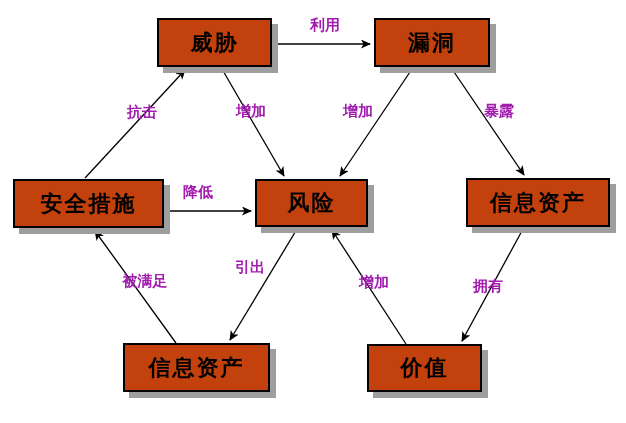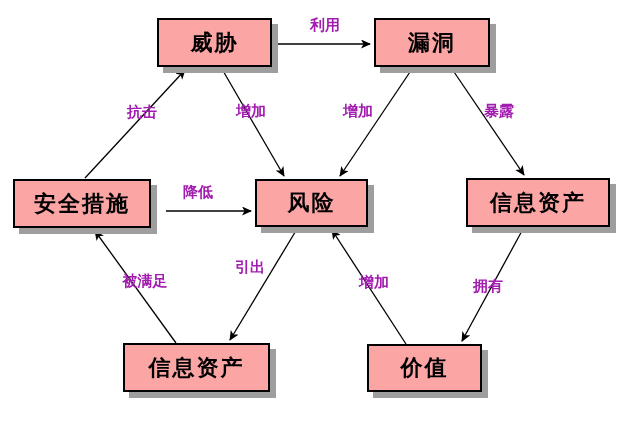--- a/index.html
+++ b/index.html
@@ -18,21 +18,21 @@
   .edge-layer {
     position: absolute;
     left: 0;
     top: 0;
     width: 626px;
     height: 423px;
   }
   .node {
     position: absolute;
     box-sizing: border-box;
-    background: #fca5a5;
+    background: #c2410c;
     border: 2px solid #000000;
     box-shadow: 6px 6px 0 0 #9e9e9e;
     display: flex;
     align-items: center;
     justify-content: center;
     font-size: 22px;
     font-weight: bold;
     color: #000000;
     letter-spacing: 2px;
     white-space: nowrap;
@@ -67,21 +67,21 @@
         <line x1="166" y1="211" x2="251" y2="211" stroke="#000000" stroke-width="1.3" marker-end="url(#arrowhead)"></line>
         <line x1="297" y1="229" x2="230" y2="340" stroke="#000000" stroke-width="1.3" marker-end="url(#arrowhead)"></line>
         <line x1="176" y1="343" x2="95" y2="231" stroke="#000000" stroke-width="1.3" marker-end="url(#arrowhead)"></line>
         <line x1="406" y1="344" x2="332" y2="230" stroke="#000000" stroke-width="1.3" marker-end="url(#arrowhead)"></line>
         <line x1="523" y1="229" x2="462" y2="341" stroke="#000000" stroke-width="1.3" marker-end="url(#arrowhead)"></line>
       </g>
   </svg>
   <div id="node-layer">
       <div class="node" style="left: 157px; top: 18px; width: 115px; height: 49px;">威胁</div>
       <div class="node" style="left: 374px; top: 18px; width: 116px; height: 49px; text-align: right;">漏洞</div>
-      <div class="node" style="left: 13px; top: 179px; width: 138px; height: 49px;">安全措施</div>
+      <div class="node" style="left: 13px; top: 179px; width: 151px; height: 49px;">安全措施</div>
       <div class="node" style="left: 255px; top: 179px; width: 113px; height: 48px;">风险</div>
       <div class="node" style="left: 466px; top: 178px; width: 144px; height: 49px;">信息资产</div>
       <div class="node" style="left: 123px; top: 343px; width: 147px; height: 49px;">信息资产</div>
       <div class="node" style="left: 367px; top: 344px; width: 115px; height: 48px;">价值</div>
     </div>
   <div id="label-layer">
       <div class="edge-label" style="left: 325px; top: 24px;">利用</div>
       <div class="edge-label" style="left: 142px; top: 111px;">抗击</div>
       <div class="edge-label" style="left: 251px; top: 110px;">增加</div>
       <div class="edge-label" style="left: 358px; top: 110px;">增加</div>

